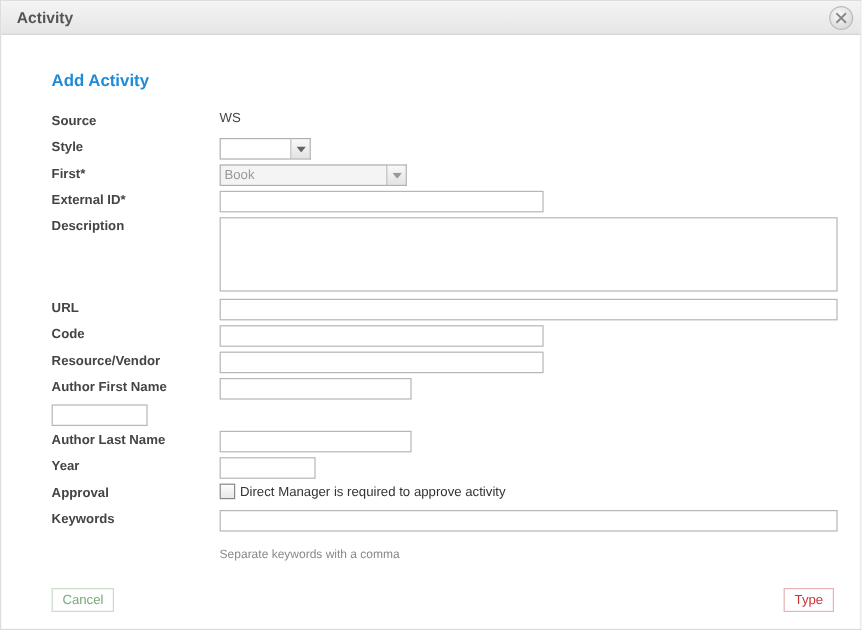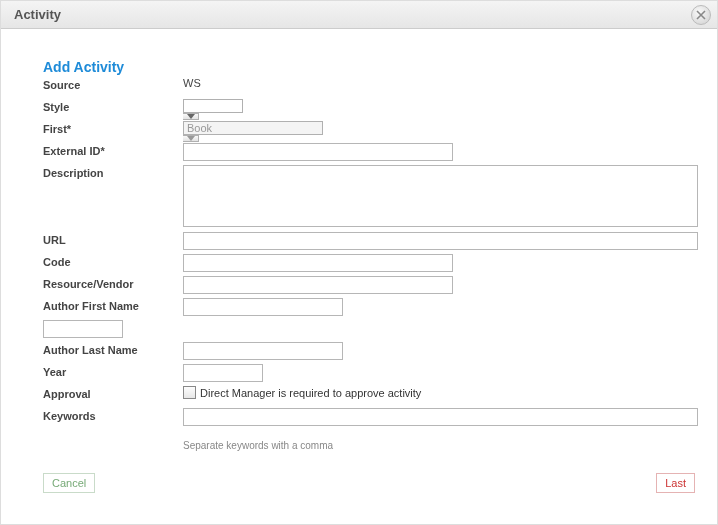--- a/index.html
+++ b/index.html
@@ -47,21 +47,21 @@
     cursor: pointer;
   }
   .close-btn svg { width: 10px; height: 10px; }
   .content {
     padding: 30px 22px 10px 42px;
   }
   .heading {
     color: #1e8bd8;
     font-size: 14px;
     font-weight: bold;
-    margin-bottom: 2px;
+    margin-bottom: 18px;
   }
   .form-row {
     display: flex;
     align-items: flex-start;
     margin-bottom: 3px;
     min-height: 19px;
   }
   .form-label {
     width: 140px;
     flex: 0 0 140px;
@@ -74,21 +74,20 @@
     flex: 1;
   }
   .static-text {
     font-size: 11px;
     color: #444;
   }
   .combo {
     display: inline-flex;
     align-items: stretch;
     height: 18px;
-    flex-direction: column;
   }
   .combo-input {
     border: 1px solid #b0b0b0;
     background: #fff;
     height: 18px;
     padding: 0 3px;
     font-size: 11px;
     color: #888;
   }
   .combo-btn {
@@ -284,17 +283,17 @@
     <div class="form-row">
       <div class="form-label">Keywords</div>
       <div class="form-value">
         <input type="text" class="text w-xl" value="" style="">
         <div class="helper">Separate keywords with a comma</div>
       </div>
     </div>
 
     <div class="buttonbar">
       <button class="btn cancel">Cancel</button>
-      <button class="btn save">Last</button>
+      <button class="btn save">Type</button>
     </div>
 
   </div>
 </div>
 
 </body></html>

